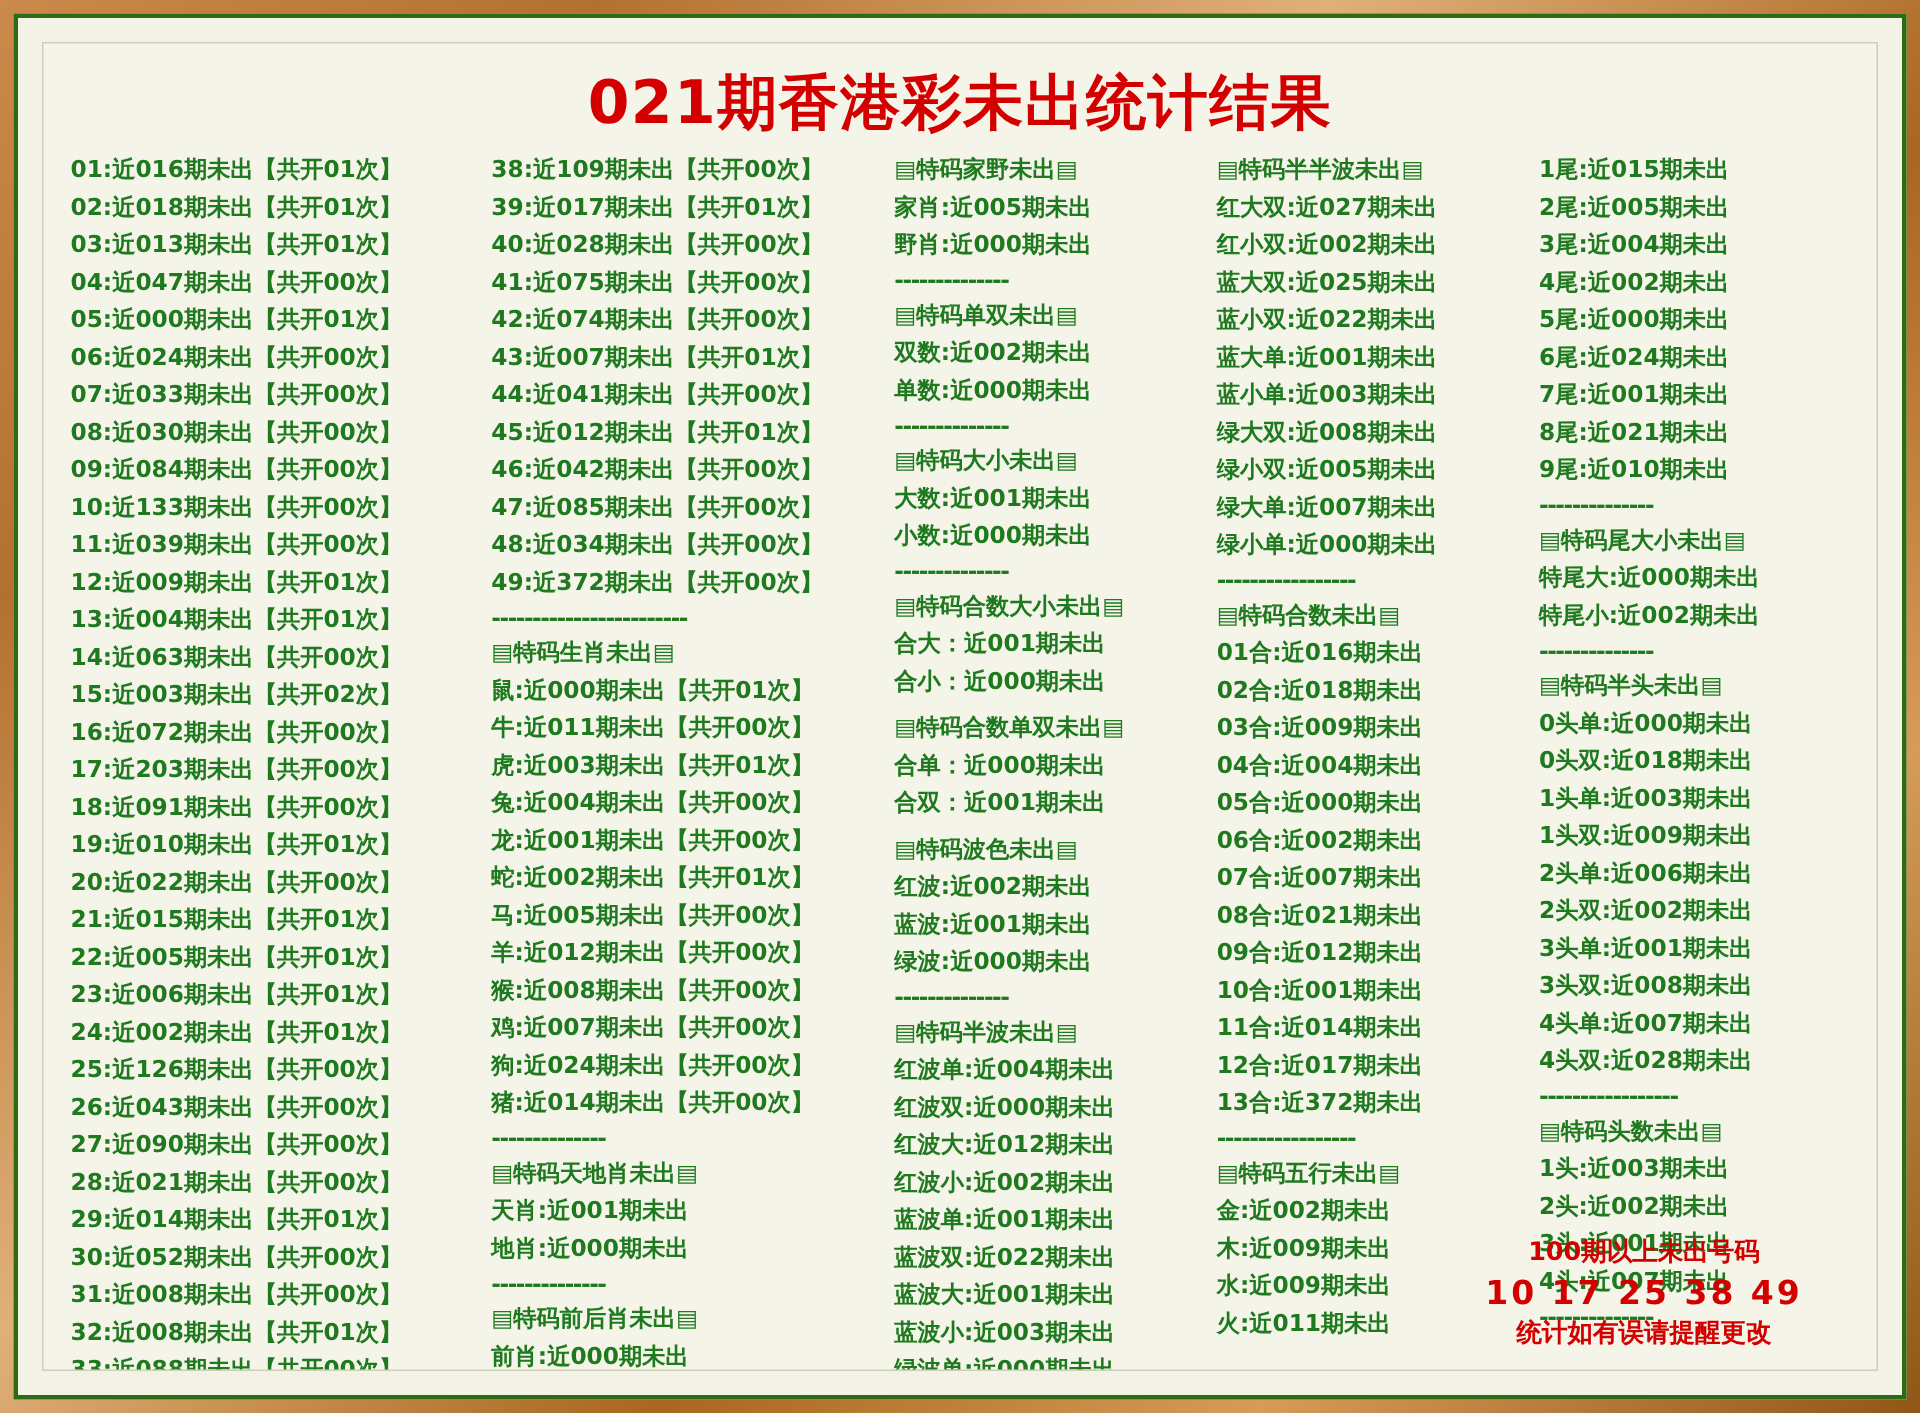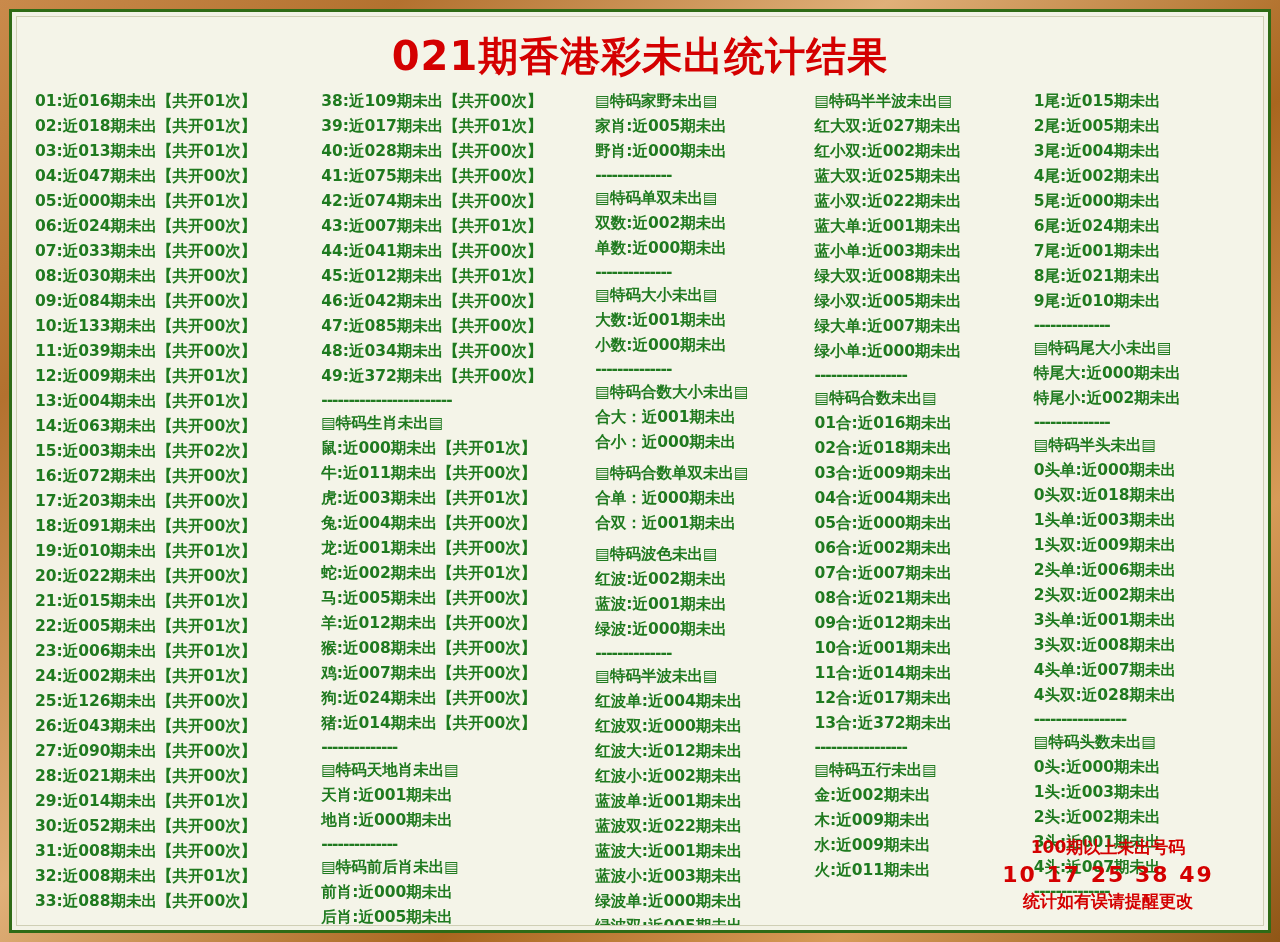--- a/index.html
+++ b/index.html
@@ -22,21 +22,21 @@
     background: linear-gradient(135deg, #c98a4b 0%, #b3712f 18%, #e0b079 40%, #a9661f 62%, #d79b58 80%, #8f5616 100%);
     padding: 9px;
   }
   .frame-inner {
     position: relative;
     width: 100%;
     height: 100%;
     box-sizing: border-box;
     border: 3px solid #2e6b16;
     background: #f2f2e6;
-    padding: 4px;
+    padding: 16px;
   }
   .sheet {
     position: relative;
     width: 100%;
     height: 100%;
     box-sizing: border-box;
     background: #f4f4e8;
     border: 1px solid #cfcfb5;
     overflow: hidden;
   }
@@ -309,21 +309,20 @@
           <div class="row">1头双:近009期未出</div>
           <div class="row">2头单:近006期未出</div>
           <div class="row">2头双:近002期未出</div>
           <div class="row">3头单:近001期未出</div>
           <div class="row">3头双:近008期未出</div>
           <div class="row">4头单:近007期未出</div>
           <div class="row">4头双:近028期未出</div>
           <div class="sep">-----------------</div>
 
           <div class="hdr">▤特码头数未出▤</div>
-          <div class="row">0头:近000期未出</div>
           <div class="row">1头:近003期未出</div>
           <div class="row">2头:近002期未出</div>
           <div class="row">3头:近001期未出</div>
           <div class="row">4头:近007期未出</div>
           <div class="sep">--------------</div>
         </div>
 
       </div>
 
       <div class="footer">

